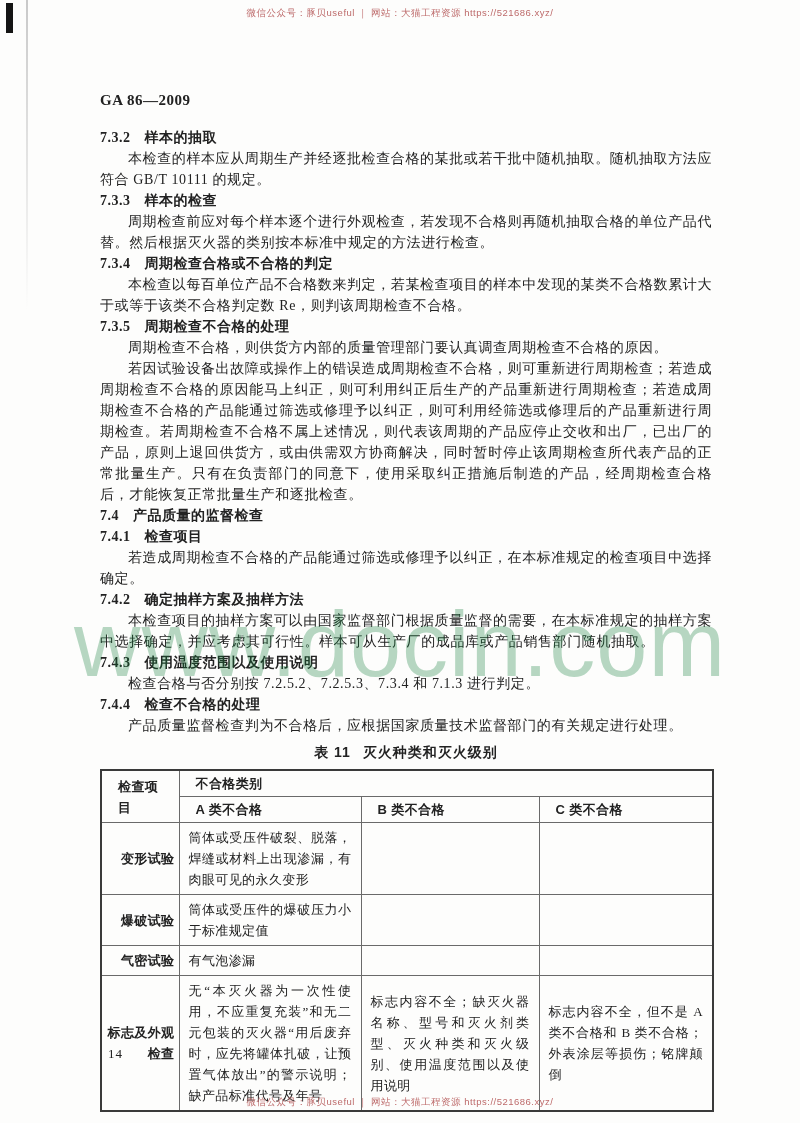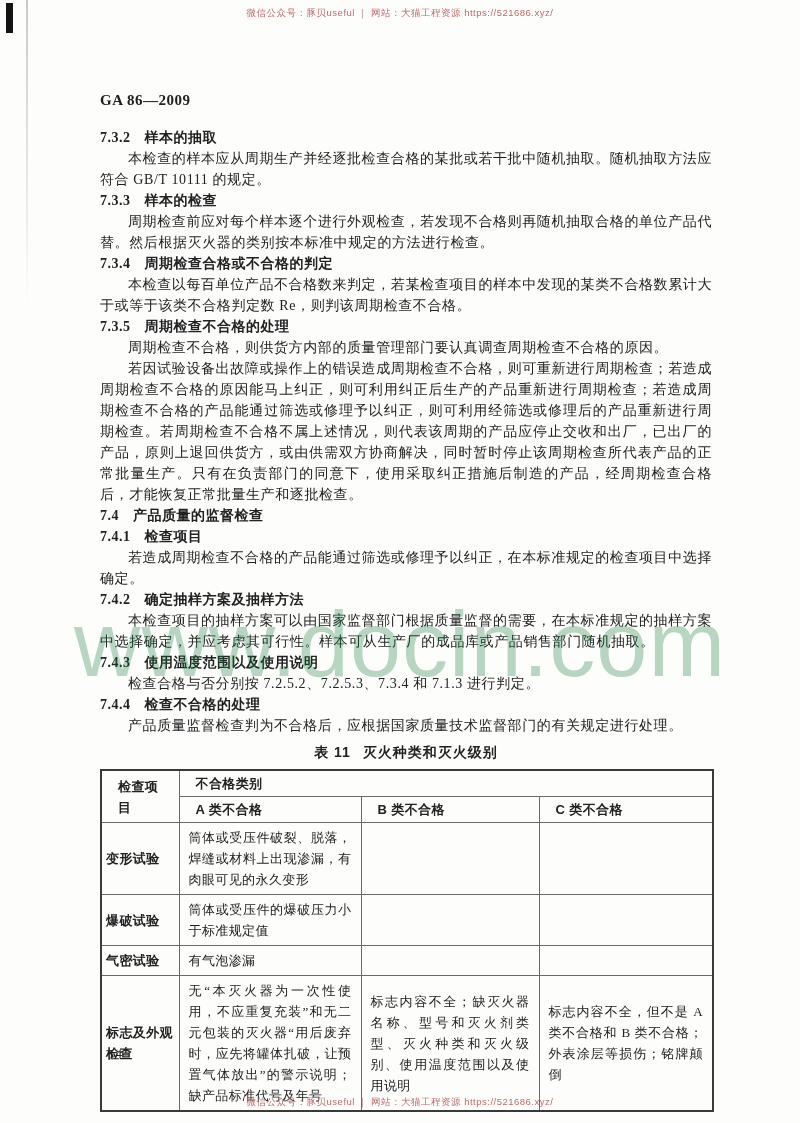--- a/index.html
+++ b/index.html
@@ -67,21 +67,21 @@
     padding:4px 9px;
     vertical-align:middle;
   }
   table.defect thead th{
     font-family:"Liberation Sans", sans-serif;
     text-align:left;font-weight:bold;
     padding:2px 16px;
     margin-top:21px;
   }
   table.defect td.item{
-    text-align:left;
+    text-align:right;
     font-family:"Liberation Sans", sans-serif;
     font-weight:bold;
     padding:4px 4px;
   }
   table.defect td.desc{text-align:justify;}
   .page-number{
     position:absolute;left:108px;top:1046px;
     font-size:13px;letter-spacing:1px;text-align:right;
   }
   .watermark{

